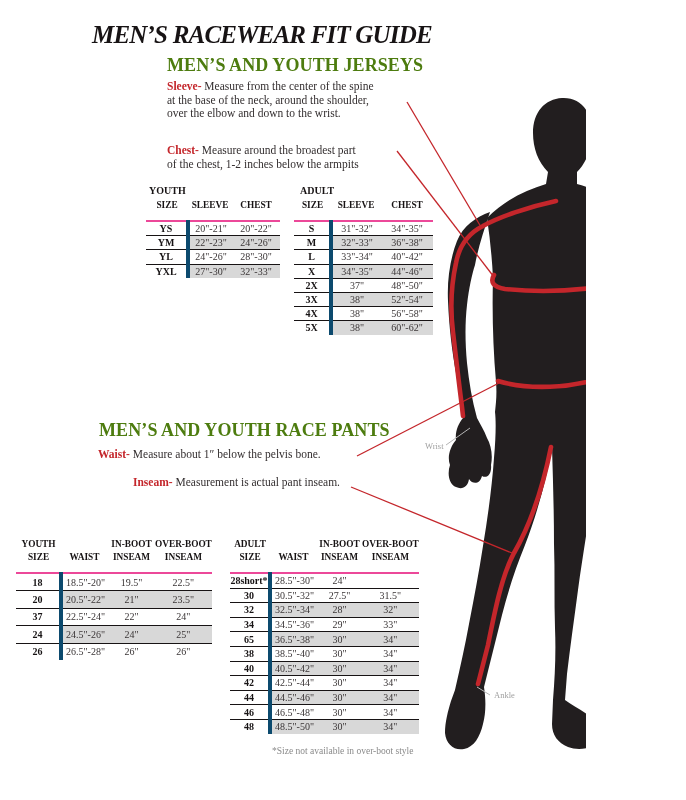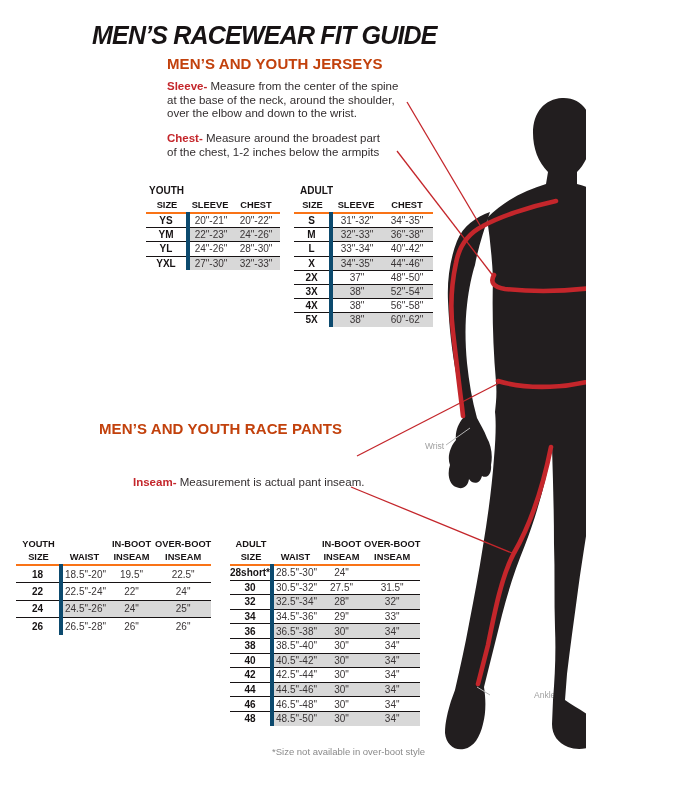--- a/index.html
+++ b/index.html
@@ -4,39 +4,39 @@
 <style>
   :root{
     --red:#c4262b;
     --ink:#221e1f;
     --shade:#d8d8d8;
     --gray:#9f9f9f;
   }
   html,body{margin:0;padding:0;background:#ffffff;}
   .canvas{
     position:relative;width:586px;height:800px;background:#fff;overflow:hidden;
-    font-family:Liberation Sans, sans-serif;color:#2b2627;
+    font-family:Liberation Serif, serif;color:#2b2627;
   }
   .abs{position:absolute;}
   .page-title{
     font-size:25px;font-weight:bold;font-style:italic;letter-spacing:-0.8px;
     color:#171314;margin:0;white-space:nowrap;
   }
   .section-heading{
-    font-size:15px;font-weight:bold;color:#c2410c;margin:0;white-space:nowrap;letter-spacing:0.1px;
+    font-size:18px;font-weight:bold;color:#4d7c0f;margin:0;white-space:nowrap;letter-spacing:0.1px;
   }
   .note{font-size:11.5px;line-height:13.6px;white-space:pre-line;color:#332e2f;}
   .note .lbl{font-weight:bold;color:var(--red);text-align:center;}
   .tbl-label{font-size:10px;font-weight:bold;color:#171314;white-space:nowrap;}
   table.tbl{border-collapse:collapse;table-layout:fixed;font-size:10px;color:#3a3536;}
   .tbl th{
     font-size:9.3px;font-weight:bold;color:#171314;padding:0;text-align:center;
     vertical-align:bottom;white-space:nowrap;height:13px;
   }
-  .tbl thead tr:last-child th{border-bottom:2px solid #f97316;padding-bottom:2px;}
+  .tbl thead tr:last-child th{border-bottom:2px solid #ec4899;padding-bottom:10px;}
   .tbl td{padding:0;text-align:center;white-space:nowrap;}
   .tbl td:first-child{font-weight:bold;color:#171314;border-right:4px solid #0c4a6e;}
   .tbl tbody tr:not(:last-child) td{border-bottom:1px solid #171314;}
   .tbl tbody tr.shade td:not(:first-child){background:var(--shade);}
   .yj td,.aj td{height:13.2px;}
   .yp td{height:16.4px;}
   .ap td{height:13.6px;}
   .yj .c0{width:42px}.yj .c1{width:44px}.yj .c2{width:48px}
   .aj .c0{width:37px}.aj .c1{width:50px}.aj .c2{width:52px}
   .yp .c0{width:45px}.yp .c1{width:47px}.yp .c2{width:47px}.yp .c3{width:53px}
@@ -55,25 +55,26 @@
 <div class="canvas">
 
   <h1 class="page-title abs" style="left:92px;top:21px;">MEN’S RACEWEAR FIT GUIDE</h1>
 
   <h2 class="section-heading abs" style="left:167px;top:55px;">MEN’S AND YOUTH JERSEYS</h2>
 
   <p class="note abs" style="left:167px;top:80px;width:290px;margin:0;"><span class="lbl">Sleeve-</span> <span>Measure from the center of the spine
 at the base of the neck, around the shoulder,
 over the elbow and down to the wrist.</span></p>
 
-  <p class="note abs" style="left:167px;top:132px;width:290px;margin:0;"><span class="lbl">Chest-</span> <span>Measure around the broadest part
+  <p class="note abs" style="left:167px;top:144px;width:290px;margin:0;"><span class="lbl">Chest-</span> <span>Measure around the broadest part
 of the chest, 1-2 inches below the armpits</span></p>
 
   <h2 class="section-heading abs" style="left:99px;top:420px;">MEN’S AND YOUTH RACE PANTS</h2>
 
+  <p class="note abs" style="left:98px;top:448px;width:290px;margin:0;"><span class="lbl">Waist-</span> <span>Measure about 1″ below the pelvis bone.</span></p>
 
   <p class="note abs" style="left:98px;top:476px;width:290px;margin:0;padding-left:35px;"><span class="lbl">Inseam-</span> <span>Measurement is actual pant inseam.</span></p>
 
   <div class="tbl-label abs" style="left:149px;top:185px;">YOUTH</div>
   <table class="tbl yj abs" style="left:146px;top:197px;">
       <colgroup>
         <col class="c0">
         <col class="c1">
         <col class="c2">
       </colgroup>
@@ -187,22 +188,28 @@
           <th>INSEAM</th>
         </tr>
       </thead>
       <tbody>
         <tr class="">
           <td>18</td>
           <td>18.5"-20"</td>
           <td>19.5"</td>
           <td>22.5"</td>
         </tr>
-        <tr class="">
-          <td>22</td>
+        <tr class="shade">
+          <td>20</td>
+          <td>20.5"-22"</td>
+          <td>21"</td>
+          <td>23.5"</td>
+        </tr>
+        <tr class="">
+          <td>37</td>
           <td>22.5"-24"</td>
           <td>22"</td>
           <td>24"</td>
         </tr>
         <tr class="shade">
           <td>24</td>
           <td>24.5"-26"</td>
           <td>24"</td>
           <td>25"</td>
         </tr>
@@ -255,21 +262,21 @@
           <td>28"</td>
           <td>32"</td>
         </tr>
         <tr class="">
           <td>34</td>
           <td>34.5"-36"</td>
           <td>29"</td>
           <td>33"</td>
         </tr>
         <tr class="shade">
-          <td>36</td>
+          <td>65</td>
           <td>36.5"-38"</td>
           <td>30"</td>
           <td>34"</td>
         </tr>
         <tr class="">
           <td>38</td>
           <td>38.5"-40"</td>
           <td>30"</td>
           <td>34"</td>
         </tr>
@@ -302,21 +309,21 @@
           <td>48.5"-50"</td>
           <td>30"</td>
           <td>34"</td>
         </tr>
       </tbody>
     </table>
 
   <div class="footnote abs" style="left:232px;top:746px;">*Size not available in over-boot style</div>
 
   <div class="fig-label abs" style="left:425px;top:441px;">Wrist</div>
-  <div class="fig-label abs" style="left:494px;top:690px;margin-left:40px;">Ankle</div>
+  <div class="fig-label abs" style="left:494px;top:690px;">Ankle</div>
 
   <svg class="fig" width="686" height="800" viewBox="0 0 686 800">
 
     <path class="body-fill" d="
       M 548,172
       C 538,162 533,148 533,133
       C 533,112 545,99 562,98
       C 580,97 592,111 592,132
       C 592,149 586,163 577,172
       L 577,184

